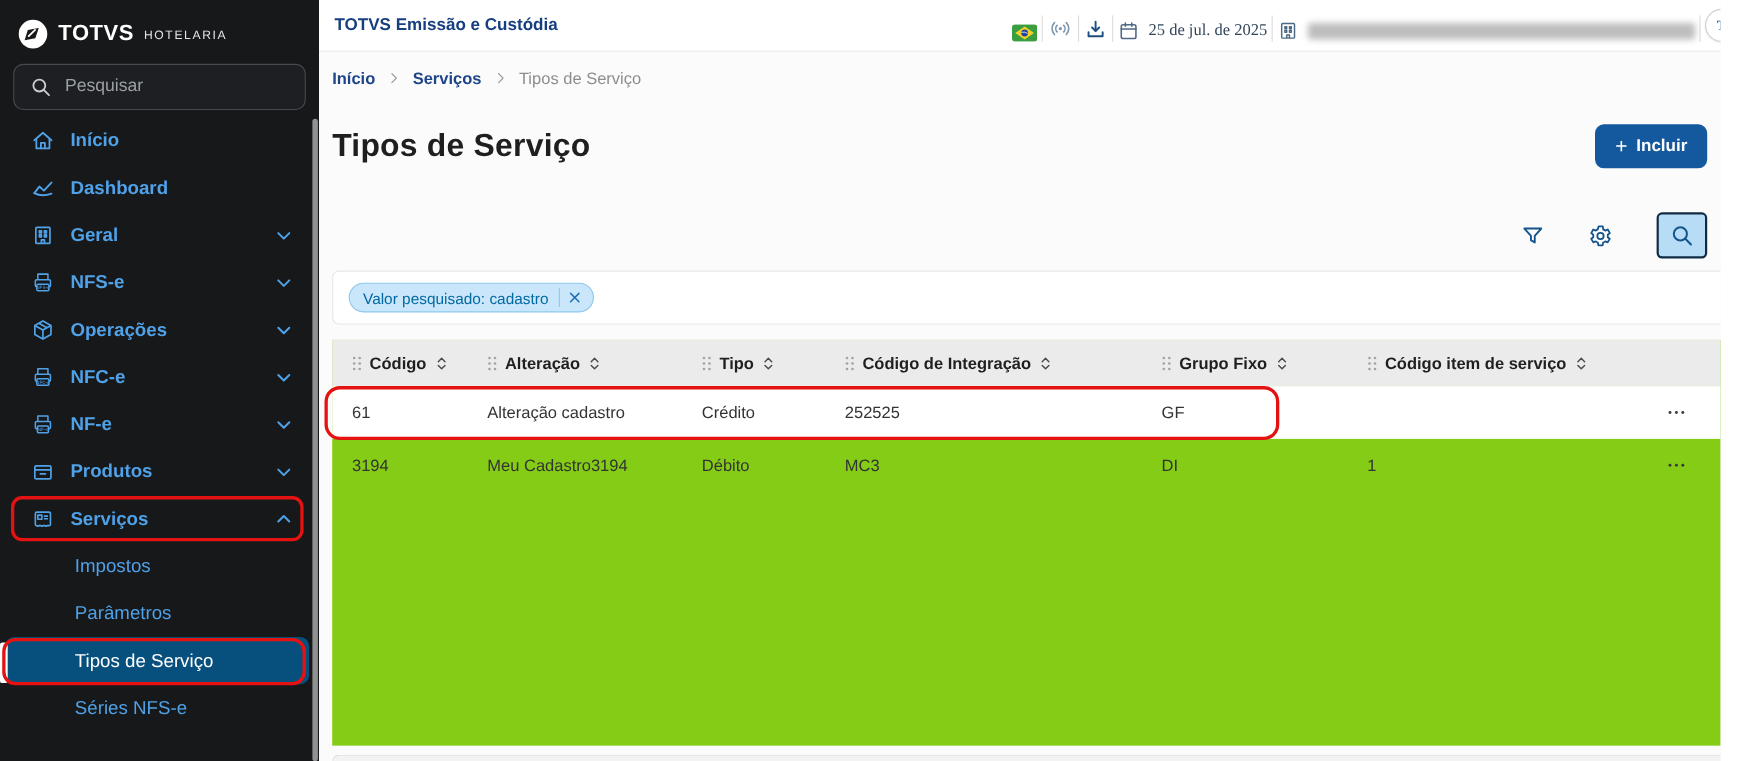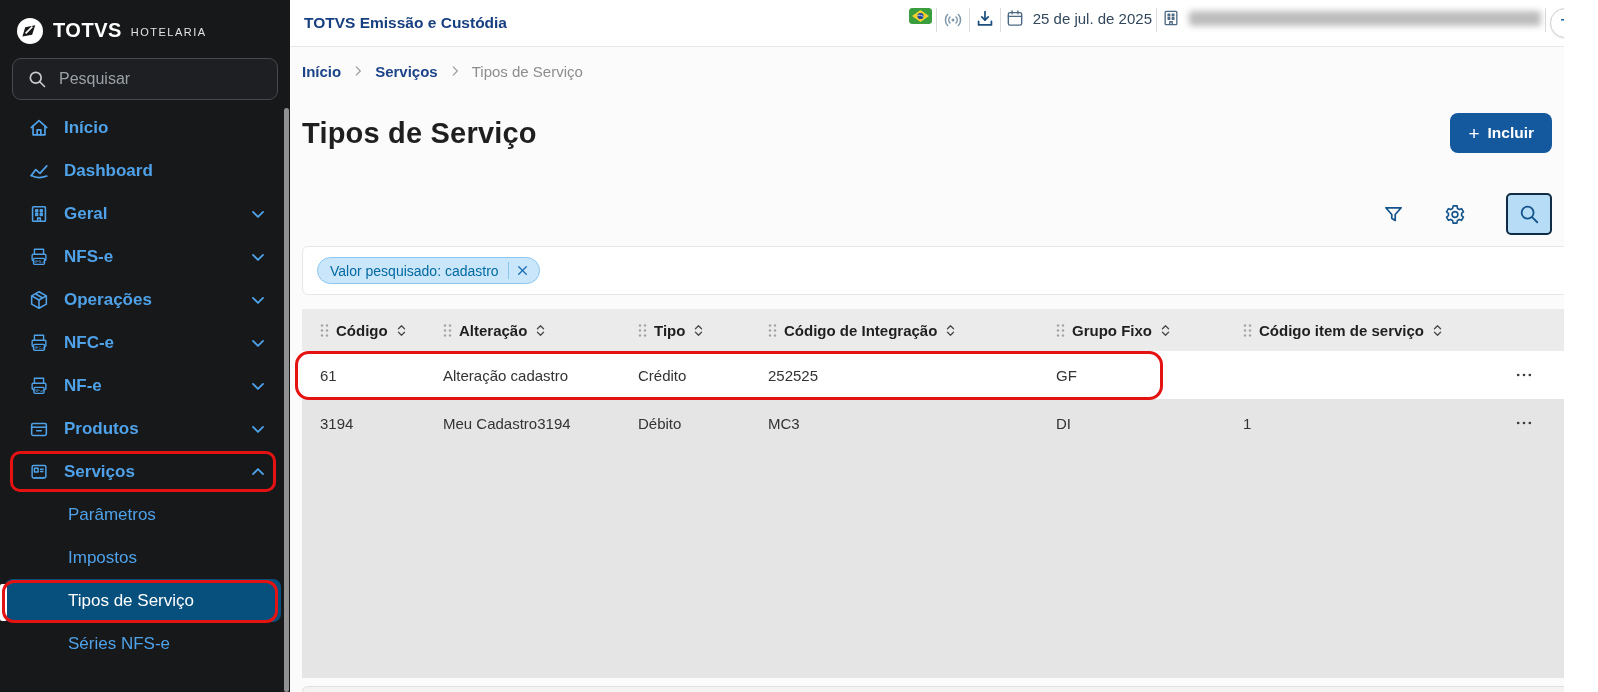--- a/index.html
+++ b/index.html
@@ -27,21 +27,21 @@
   .sub-item.active { background:#07507e; border-radius:8px; margin:0 9px 0 5px; padding-left:63px; }
   .sub-item.active .sub-label { color:#ffffff; }
   .active-white-bar { position:absolute; left:0; top:584px; width:7px; height:37px; background:#ffffff; border-radius:2px; z-index:3; }
   .side-scrollbar { position:absolute; left:284px; top:108px; width:5px; height:584px; background:#919191; border-radius:3px; z-index:4; }
 
   
   .main { position:absolute; left:290px; top:0; width:1308px; height:692px; background:#fbfbfb; display:flex; flex-direction:column; }
   .topbar { height:47px; background:#ffffff; border-bottom:1px solid #e8e8e8; display:flex; align-items:center;
     padding:0 18px 0 14px; flex:none; }
   .brand { color:#173f80; font-size:15.5px; font-weight:700; cursor:pointer; }
-  .topbar-right { margin-left:auto; display:flex; align-items:flex-start; gap:4px; }
+  .topbar-right { margin-left:auto; display:flex; align-items:flex-end; gap:4px;font-family:Liberation Serif, serif; }
   .tb-sep { width:1px; height:24px; background:#dcdcdc; }
   .tb-btn { display:flex; align-items:center; gap:8px; cursor:pointer; background:none; border:none; font-family:inherit; }
   .flag { width:23px; height:16px; border-radius:3px; overflow:hidden; display:block; }
   .date-txt { font-size:15px; color:#33475c; }
   .blur-bar { width:352px; height:15px; background:#bdbdbd; border-radius:3px; filter:blur(3px); }
   .avatar { width:30px; height:30px; border-radius:50%; background:#fff; border:1px solid #cfcfcf;
     color:#0f5c9e; font-size:13px; font-weight:700; display:flex; align-items:center; justify-content:center;
     cursor:pointer; box-shadow:0 1px 2px rgba(0,0,0,.08); }
 
   .breadcrumb { height:48px; display:flex; align-items:center; gap:10px; padding-left:12px; flex:none; }
@@ -70,21 +70,21 @@
 
   .chip-card { margin:11px 16px 0 12px; height:49px; background:#ffffff; border:1px solid #e7e7e7;
     border-radius:6px; display:flex; align-items:center; padding:0 14px; flex:none; }
   .chip { display:flex; align-items:center; height:27px; background:#c9e6fa; border:1px solid #8cc6ef;
     border-radius:14px; padding:0 2px 0 12px; }
   .chip-text { font-size:14px; color:#0369a1; padding-right:9px; }
   .chip-div { width:1px; height:17px; background:#8cc6ef; }
   .chip-x { background:none; border:none; color:#1a6fb5; cursor:pointer; display:flex; padding:3px 8px 3px 7px; }
 
   
-  .table-wrap { position:relative; margin:14px 16px 0 12px; height:369px; background:#e5e5e5; flex:none; }
+  .table-wrap { position:relative; margin:14px 16px 0 12px; height:369px; background:#84cc16; flex:none; }
   .tgrid { display:grid; grid-template-columns:123px 195px 130px 288px 187px 267px 1fr; align-items:center; }
   .thead { height:42px; background:#ebebeb; }
   .th { display:flex; align-items:center; gap:7px; padding-left:18px; font-size:15px; font-weight:700;
     color:#1f1f1f; cursor:pointer; white-space:nowrap; }
   .drag { display:flex; color:#a3a3a3; cursor:grab; }
   .sort { display:flex; color:#4a4a4a; }
   .trow { height:48px; cursor:pointer; }
   .trow.white { background:#ffffff; }
   .td { padding-left:18px; font-size:15px; color:#333333; white-space:nowrap; }
   .td-actions { justify-self:end; padding-right:48px; }
@@ -266,24 +266,24 @@
         </span>
         <span class="nav-label">Serviços</span>
         <span class="nav-chev">
           <svg width="20" height="20" viewBox="0 0 24 24" fill="none" stroke="currentColor" stroke-width="2.2" stroke-linecap="round" stroke-linejoin="round">
               <polyline points="6,14.5 12,8.5 18,14.5"></polyline>
             </svg>
         </span>
       </div>
 
       <div class="sub-item">
+        <span class="sub-label">Impostos</span>
+      </div>
+      <div class="sub-item">
         <span class="sub-label">Parâmetros</span>
-      </div>
-      <div class="sub-item">
-        <span class="sub-label">Impostos</span>
       </div>
       <div class="sub-item active">
         <span class="sub-label">Tipos de Serviço</span>
       </div>
       <div class="sub-item">
         <span class="sub-label">Séries NFS-e</span>
       </div>
     </nav>
 
     <div class="active-white-bar"></div>

